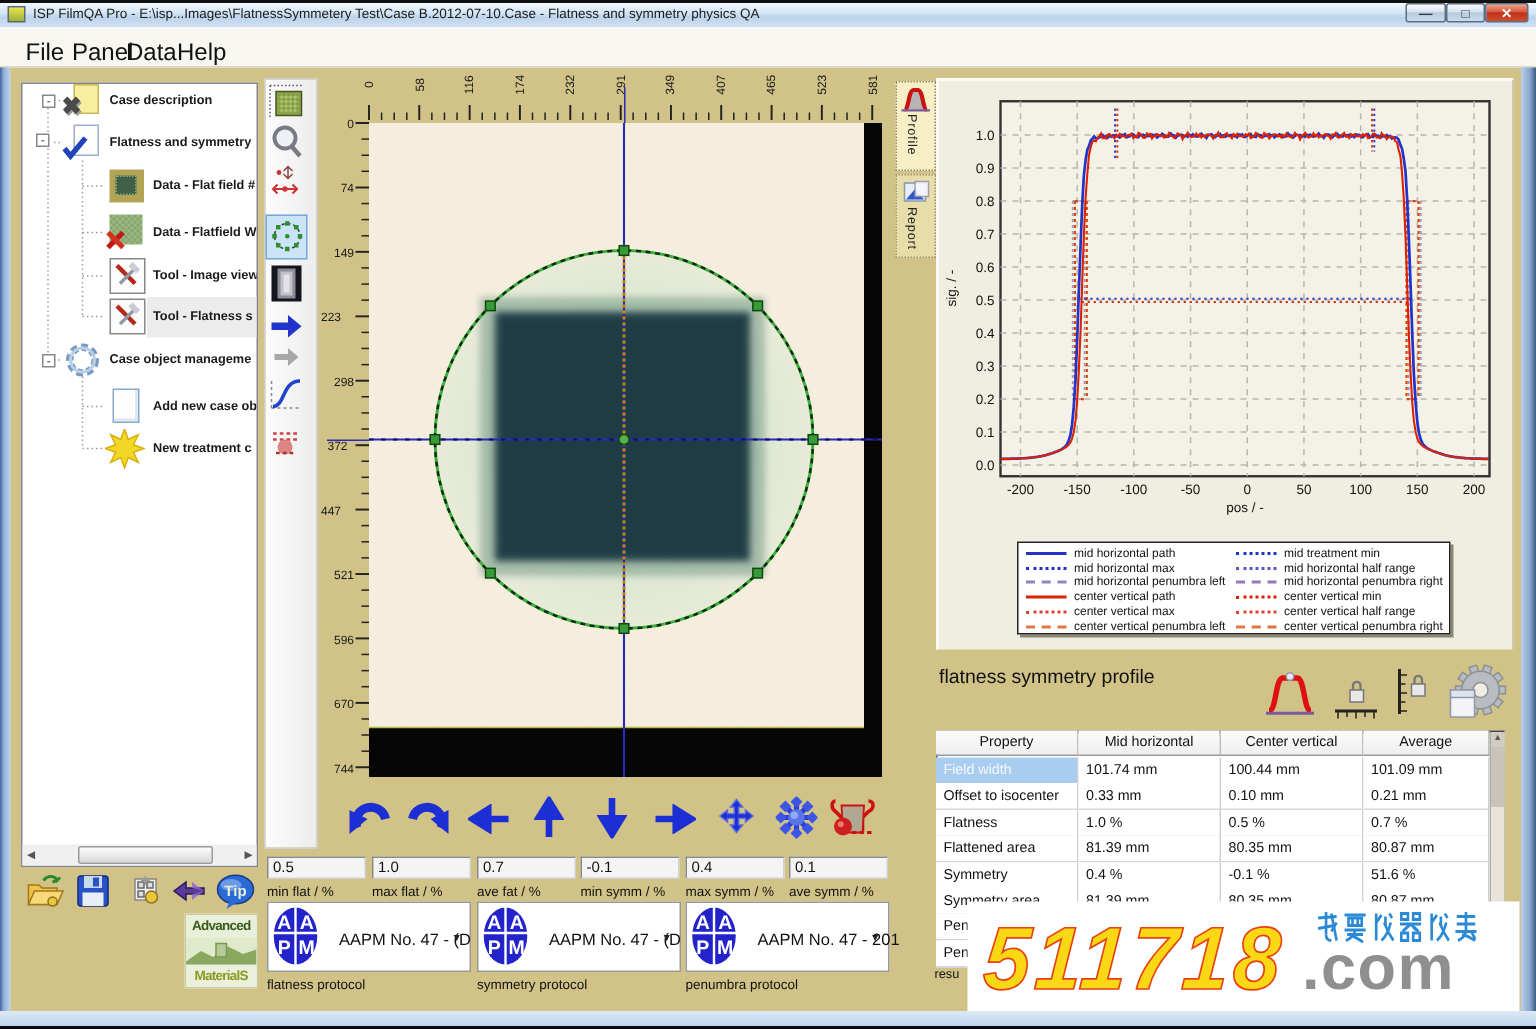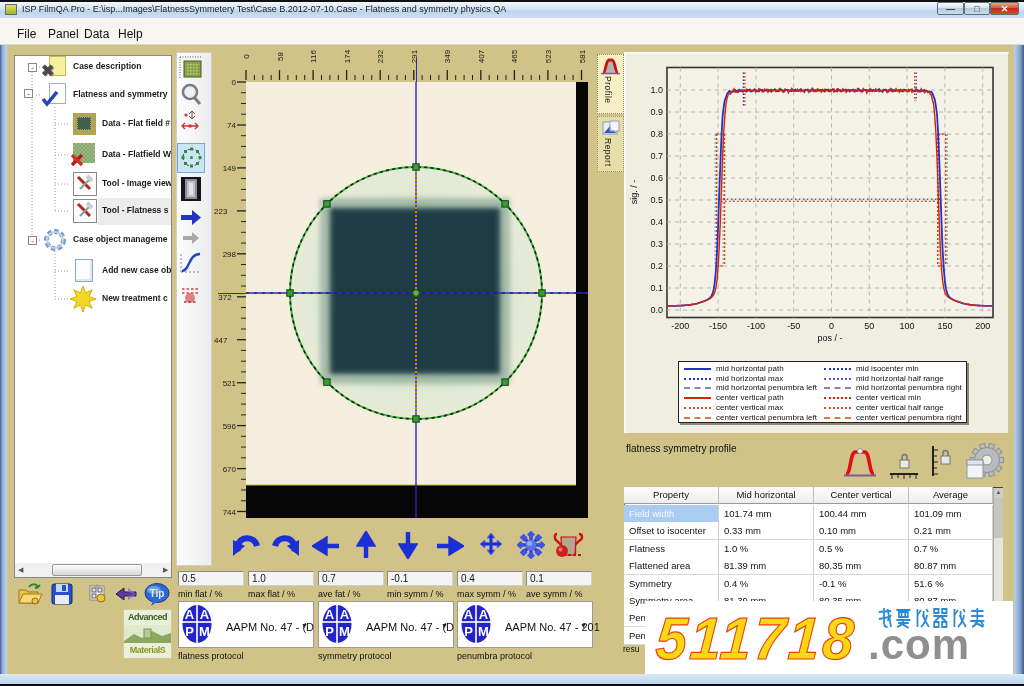--- a/index.html
+++ b/index.html
@@ -9,21 +9,21 @@
 #titleicon{position:absolute;left:5px;top:4px;width:12px;height:11px;background:linear-gradient(#e8e44a,#9db23c);border:1px solid #667;}
 #titletext{position:absolute;left:22px;top:4px;font-size:9px;color:#1a1a1a;white-space:nowrap}
 .winbtn{position:absolute;top:2px;height:13px;border:1px solid #5a6e84;border-radius:2px}
 #btnmin{left:937px;width:27px;background:linear-gradient(#fdfeff,#d4e2f0 45%,#b6c9dd 50%,#cddcec)}
 #btnmax{left:964px;width:26px;background:linear-gradient(#fdfeff,#d4e2f0 45%,#b6c9dd 50%,#cddcec)}
 #btnclose{left:990px;width:29px;background:linear-gradient(#f0a088,#d85842 45%,#c03018 50%,#d24a2e)}
 .winbtn span{display:block;text-align:center;font-size:9px;line-height:12px;color:#fff;font-weight:bold}
 #btnmin span,#btnmax span{color:#2a3a4a}
 
 #menubar{position:absolute;left:0;top:18px;width:1024px;height:27px;background:#f7f6f0;border-bottom:1px solid #dcd8c8}
-.menuitem{position:absolute;top:27px;font-size:12px;color:#111}
+.menuitem{position:absolute;top:27px;font-size:16px;color:#111}
 
 #bleft{position:absolute;left:0;top:45px;width:7px;height:629px;background:linear-gradient(90deg,#44639b,#8fadd6 35%,#c2d8f0)}
 #bright{position:absolute;left:1014px;top:45px;width:10px;height:629px;background:linear-gradient(90deg,#b9d0ea,#87a6cd 60%,#3d5a85)}
 #statusbar{position:absolute;left:0;top:674px;width:1024px;height:12px;background:linear-gradient(#dce9f6,#b8cfe9)}
 #statusbot{position:absolute;left:0;top:684px;width:1024px;height:2px;background:#0a0a14}
 
 #tree{position:absolute;left:14px;top:55px;width:158px;height:523px;background:#fff;border:1px solid #828790}
 .trow{position:absolute;font-size:8.5px;color:#1a1a1a;white-space:nowrap;font-weight:bold;letter-spacing:0px}
 #treesel{position:absolute;left:98px;top:198px;width:74px;height:27px;background:#ececec}
 #hscroll{position:absolute;left:15px;top:563px;width:156px;height:14px;background:#f0f0f0}
@@ -580,32 +580,32 @@
 <div class="leg" style="left:716px;top:373.7px">mid horizontal max</div>
 <div class="legline" style="left:684px;top:387.4px;border-top-style:dashed;border-top-color:#8888bb"></div>
 <div class="leg" style="left:716px;top:383.4px">mid horizontal penumbra left</div>
 <div class="legline" style="left:684px;top:397.1px;border-top-style:solid;border-top-color:#dd2200"></div>
 <div class="leg" style="left:716px;top:393.1px">center vertical path</div>
 <div class="legline" style="left:684px;top:406.8px;border-top-style:dotted;border-top-color:#dd4433"></div>
 <div class="leg" style="left:716px;top:402.8px">center vertical max</div>
 <div class="legline" style="left:684px;top:416.5px;border-top-style:dashed;border-top-color:#dd7744"></div>
 <div class="leg" style="left:716px;top:412.5px">center vertical penumbra left</div>
 <div class="legline" style="left:824px;top:368.0px;border-top-style:dotted;border-top-color:#2233cc"></div>
-<div class="leg" style="left:856px;top:364.0px">mid isocenter min</div>
+<div class="leg" style="left:856px;top:364.0px">mid treatment min</div>
 <div class="legline" style="left:824px;top:377.7px;border-top-style:dotted;border-top-color:#5555cc"></div>
 <div class="leg" style="left:856px;top:373.7px">mid horizontal half range</div>
 <div class="legline" style="left:824px;top:387.4px;border-top-style:dashed;border-top-color:#9977bb"></div>
 <div class="leg" style="left:856px;top:383.4px">mid horizontal penumbra right</div>
 <div class="legline" style="left:824px;top:397.1px;border-top-style:dotted;border-top-color:#dd2200"></div>
 <div class="leg" style="left:856px;top:393.1px">center vertical min</div>
 <div class="legline" style="left:824px;top:406.8px;border-top-style:dotted;border-top-color:#dd4433"></div>
 <div class="leg" style="left:856px;top:402.8px">center vertical half range</div>
 <div class="legline" style="left:824px;top:416.5px;border-top-style:dashed;border-top-color:#dd7744"></div>
 <div class="leg" style="left:856px;top:412.5px">center vertical penumbra right</div>
-<div class="smalltxt" style="left:626px;top:443px;font-size:10px">flatness symmetry profile</div>
+<div class="smalltxt" style="left:626px;top:443px;font-size:13px">flatness symmetry profile</div>
 <svg class="abs" style="left:842px;top:446px" width="36" height="34">
     <path d="M4 28 C9 28 8 7 13 6 L23 6 C28 7 27 28 32 28" stroke="#dd1111" stroke-width="3.6" fill="none"></path>
     <path d="M2 29.5 h32" stroke="#7a5a9a" stroke-width="2"></path>
     <circle cx="18" cy="5" r="2.5" fill="#e8e8ff" stroke="#99a"></circle>
   </svg>
 <svg class="abs" style="left:884px;top:452px" width="38" height="28">
     <path d="M6 22 h28" stroke="#222" stroke-width="2"></path>
     <path d="M8 22 v5 M14 22 v4 M20 22 v5 M26 22 v4 M32 22 v5" stroke="#222" stroke-width="1"></path>
     <rect x="16" y="8" width="9" height="8" fill="#e8e8e8" stroke="#777"></rect>
     <path d="M18 8 v-3 a2.5 2.5 0 0 1 5 0 v3" stroke="#777" fill="none" stroke-width="1.5"></path>

